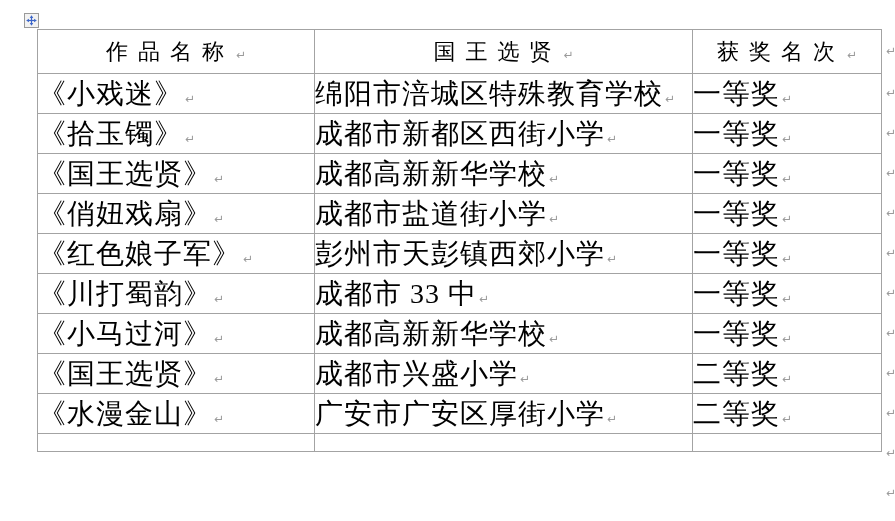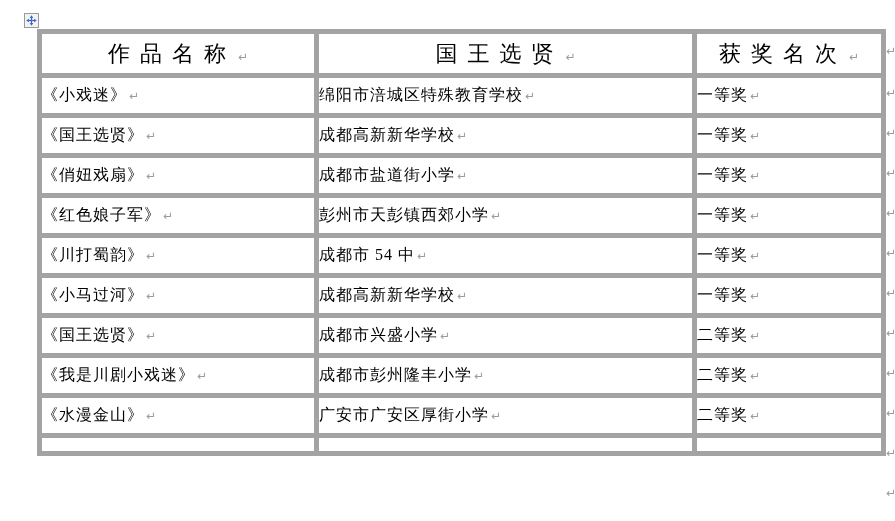--- a/index.html
+++ b/index.html
@@ -29,21 +29,21 @@
 
   
   table.award {
     position: absolute;
     left: 37px; top: 29px;
     border-collapse: collapse;
     table-layout: fixed;
     width: 844px;
   }
   table.award th, table.award td {
-    border: 5px solid #a3a3a3;
+    border: 1px solid #a3a3a3;
     padding: 0;
     overflow: hidden;
     white-space: nowrap;
   }
   table.award thead tr { height: 44px; }
   table.award tbody tr { height: 40px; }
   table.award tr.partial { height: 18px; }
 
   th.hcell {
     text-align: center;
@@ -54,21 +54,21 @@
     font-size: 22px;
     letter-spacing: 10px;
     color: #000000;
   }
   td.bcell {
     text-align: left;
     vertical-align: middle;
     padding-left: 10px;
   }
   .cell-text {
-    font-size: 16px;
+    font-size: 28px;
     letter-spacing: 1px;
     color: #000000;
   }
   .mark {
     font-size: 12px;
     color: #9b9b9b;
     letter-spacing: 0;
     margin-left: 2px;
     font-family: "DejaVu Sans", sans-serif;
   }
@@ -129,20 +129,31 @@
       <span class="cell-text">《小戏迷》</span><span class="mark">↵</span>
     </td>
     <td class="bcell">
       <span class="cell-text">绵阳市涪城区特殊教育学校</span><span class="mark">↵</span>
     </td>
     <td class="bcell">
       <span class="cell-text">一等奖</span><span class="mark">↵</span>
     </td>
   </tr>
 
+  <tr>
+    <td class="bcell">
+      <span class="cell-text">《拾玉镯》</span><span class="mark">↵</span>
+    </td>
+    <td class="bcell">
+      <span class="cell-text">成都市新都区西街小学</span><span class="mark">↵</span>
+    </td>
+    <td class="bcell">
+      <span class="cell-text">一等奖</span><span class="mark">↵</span>
+    </td>
+  </tr>
 
   <tr>
     <td class="bcell">
       <span class="cell-text">《国王选贤》</span><span class="mark">↵</span>
     </td>
     <td class="bcell">
       <span class="cell-text">成都高新新华学校</span><span class="mark">↵</span>
     </td>
     <td class="bcell">
       <span class="cell-text">一等奖</span><span class="mark">↵</span>
@@ -171,21 +182,21 @@
     <td class="bcell">
       <span class="cell-text">一等奖</span><span class="mark">↵</span>
     </td>
   </tr>
 
   <tr>
     <td class="bcell">
       <span class="cell-text">《川打蜀韵》</span><span class="mark">↵</span>
     </td>
     <td class="bcell">
-      <span class="cell-text">成都市 54 中</span><span class="mark">↵</span>
+      <span class="cell-text">成都市 33 中</span><span class="mark">↵</span>
     </td>
     <td class="bcell">
       <span class="cell-text">一等奖</span><span class="mark">↵</span>
     </td>
   </tr>
 
 
   <tr>
     <td class="bcell">
       <span class="cell-text">《小马过河》</span><span class="mark">↵</span>
@@ -203,31 +214,20 @@
       <span class="cell-text">《国王选贤》</span><span class="mark">↵</span>
     </td>
     <td class="bcell">
       <span class="cell-text">成都市兴盛小学</span><span class="mark">↵</span>
     </td>
     <td class="bcell">
       <span class="cell-text">二等奖</span><span class="mark">↵</span>
     </td>
   </tr>
 
-  <tr>
-    <td class="bcell">
-      <span class="cell-text">《我是川剧小戏迷》</span><span class="mark">↵</span>
-    </td>
-    <td class="bcell">
-      <span class="cell-text">成都市彭州隆丰小学</span><span class="mark">↵</span>
-    </td>
-    <td class="bcell">
-      <span class="cell-text">二等奖</span><span class="mark">↵</span>
-    </td>
-  </tr>
 
   <tr>
     <td class="bcell">
       <span class="cell-text">《水漫金山》</span><span class="mark">↵</span>
     </td>
     <td class="bcell">
       <span class="cell-text">广安市广安区厚街小学</span><span class="mark">↵</span>
     </td>
     <td class="bcell">
       <span class="cell-text">二等奖</span><span class="mark">↵</span>

